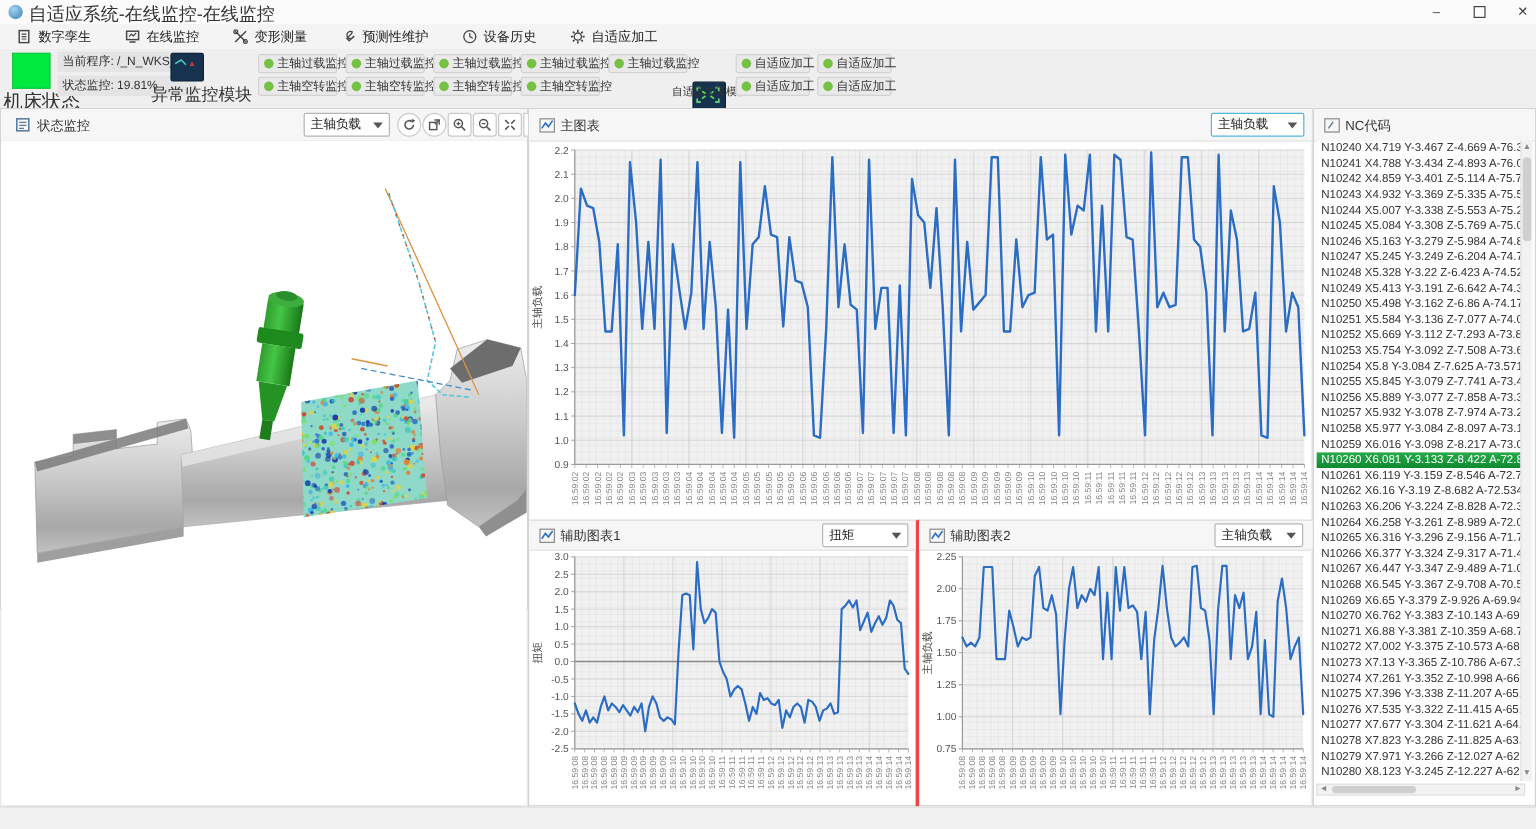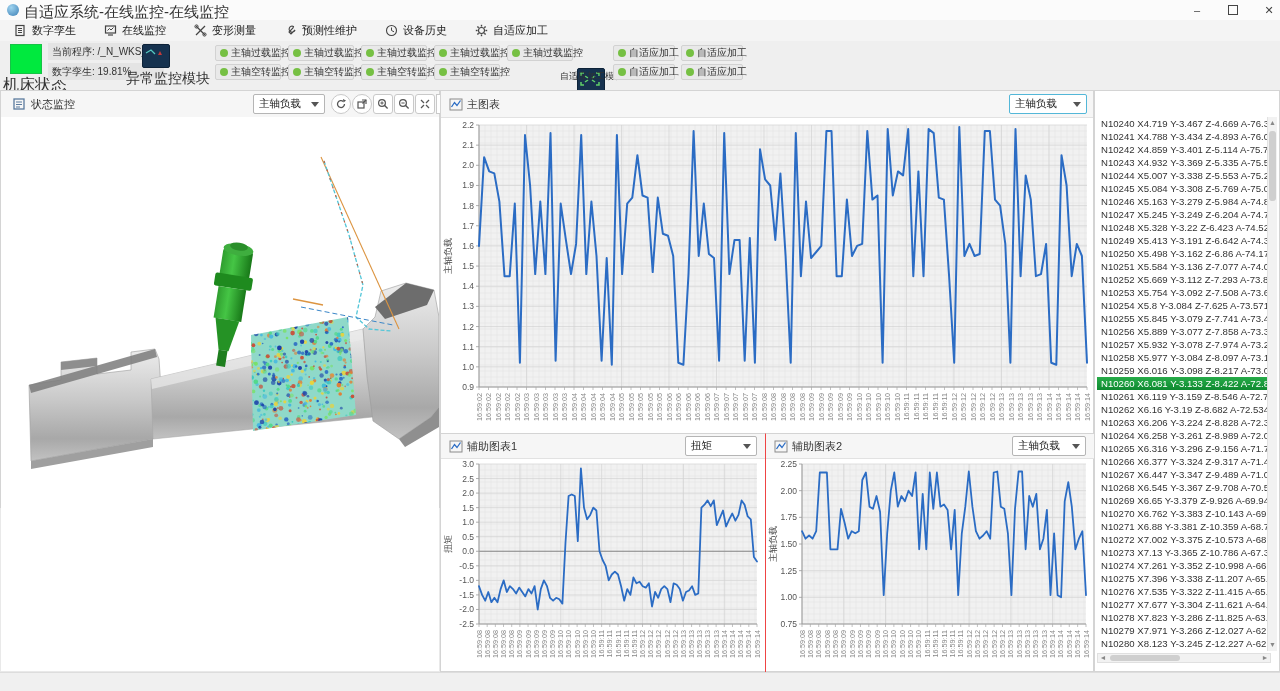--- a/index.html
+++ b/index.html
@@ -123,21 +123,21 @@
     <span>自适应加工</span>
   </div>
 </div>
 
 <div id="statusbar" class="abs">
   <div id="machine-state" class="abs"></div>
   <div class="abs tinylabel" style="left:3px;top:34px;">机床状态</div>
 
   <div id="prog-box" class="abs">
     <div class="row"><span>当前程序:</span> <span>/_N_WKS_DIR...</span></div>
-    <div class="row"><span>数字孪生:</span> <span>19.81%</span></div>
+    <div class="row"><span>状态监控:</span> <span>19.81%</span></div>
   </div>
 
   <div class="abs module-icon" style="left:142px;top:3px;">
     <svg width="24" height="20" viewBox="0 0 24 20">
         <polyline points="3,8 8,5 12,9" fill="none" stroke="#54c8c0" stroke-width="1.3"></polyline>
         <polygon points="15,10 19,10 17,6" fill="#c23a3a"></polygon>
       </svg>
   </div>
   <div class="abs tinylabel" style="left:126px;top:29px;font-size:14px;">异常监控模块</div>
 
@@ -1197,21 +1197,21 @@
       <text x="33" y="252.8461538461538" text-anchor="end" font-size="8.5" fill="#555">1.0</text>
       <line x1="38" y1="270" x2="646" y2="270" stroke="#d2d2d2" stroke-width="0.7"></line>
       <line x1="35" y1="270" x2="38" y2="270" stroke="#999" stroke-width="0.8"></line>
       <text x="33" y="273" text-anchor="end" font-size="8.5" fill="#555">0.9</text>
       <line x1="38" y1="8" x2="38" y2="270" stroke="#9a9a9a" stroke-width="1"></line>
       <line x1="38" y1="270" x2="646" y2="270" stroke="#9a9a9a" stroke-width="1"></line>
       <polyline points="38.0,128.9 43.1,40.2 48.2,54.4 53.3,56.4 58.4,84.6 63.5,159.2 68.7,159.2 73.8,86.6 78.9,245.8 84.0,18.1 89.1,68.5 94.2,157.1 99.3,84.6 104.4,157.1 109.5,16.1 114.6,243.8 119.7,86.6 124.9,122.9 130.0,157.1 135.1,126.9 140.2,18.1 145.3,157.1 150.4,84.6 155.5,139.0 160.6,243.8 165.7,141.0 170.8,247.8 175.9,18.1 181.1,157.1 186.2,86.6 191.3,80.6 196.4,38.2 201.5,78.5 206.6,80.6 211.7,155.1 216.8,80.6 221.9,116.8 227.0,118.8 232.2,139.0 237.3,245.8 242.4,247.8 247.5,157.1 252.6,14.0 257.7,139.0 262.8,86.6 267.9,137.0 273.0,141.0 278.1,243.8 283.2,16.1 288.4,157.1 293.5,122.9 298.6,122.9 303.7,243.8 308.8,120.9 313.9,245.8 319.0,32.2 324.1,62.4 329.2,68.5 334.3,122.9 339.4,56.4 344.6,139.0 349.7,245.8 354.8,16.1 359.9,159.2 365.0,84.6 370.1,141.0 375.2,135.0 380.3,128.9 385.4,14.0 390.5,14.0 395.6,159.2 400.8,159.2 405.9,82.6 411.0,139.0 416.1,128.9 421.2,126.9 426.3,14.0 431.4,82.6 436.5,78.5 441.6,245.8 446.7,12.0 451.8,78.5 457.0,54.4 462.1,58.4 467.2,12.0 472.3,159.2 477.4,54.4 482.5,159.2 487.6,12.0 492.7,16.1 497.8,80.6 502.9,82.6 508.1,159.2 513.2,245.8 518.3,10.0 523.4,139.0 528.5,126.9 533.6,139.0 538.7,137.0 543.8,14.0 548.9,14.0 554.0,82.6 559.1,88.6 564.3,126.9 569.4,245.8 574.5,12.0 579.6,159.2 584.7,58.4 589.8,82.6 594.9,159.2 600.0,157.1 605.1,126.9 610.2,245.8 615.3,247.8 620.5,38.2 625.6,68.5 630.7,159.2 635.8,126.9 640.9,139.0 646.0,245.8" fill="none" stroke="#2b6cc4" stroke-width="2" stroke-linejoin="round" stroke-linecap="round"></polyline>
       <text x="10" y="139" text-anchor="middle" font-size="9" fill="#444" transform="rotate(-90 10 139)">主轴负载</text>
     </svg>
 
-  <div class="abs" style="left:0;top:342px;width:325px;height:240px;border-top:1px solid #d4d4d4;border-right:1px solid #ef4444;box-sizing:border-box;">
+  <div class="abs" style="left:0;top:342px;width:325px;height:240px;border-top:1px solid #d4d4d4;border-right:3px solid #ef4444;box-sizing:border-box;">
     <div class="phead" style="height:24px;">
       <svg class="abs" style="left:8px;top:6px;" width="14" height="13" viewBox="0 0 14 13">
           <rect x="1" y="1" width="12" height="11" fill="none" stroke="#8a8a8a"></rect>
           <polyline points="2.5,9 5.5,4.5 8,7.5 11.5,2.5" fill="none" stroke="#2b6cc4" stroke-width="1.3"></polyline>
         </svg>
       <span class="pt" style="left:26px;top:5px;">辅助图表1</span>
       <div class="dd" style="left:244px;top:2px;width:72px;">
         <span>扭矩</span>
           <span class="caret"></span>
       </div>
@@ -1598,20 +1598,27 @@
         <text x="31" y="169" text-anchor="end" font-size="8.5" fill="#555">0.75</text>
         <line x1="36" y1="6" x2="36" y2="166" stroke="#9a9a9a" stroke-width="1"></line>
         <line x1="36" y1="166" x2="320" y2="166" stroke="#9a9a9a" stroke-width="1"></line>
         <polyline points="36.0,73.2 39.5,80.7 43.1,77.5 46.6,80.7 50.2,73.2 53.8,14.5 57.3,14.5 60.9,14.5 64.4,91.3 68.0,91.3 71.5,91.3 75.0,50.8 78.6,64.7 82.2,80.7 85.7,73.2 89.3,75.3 92.8,73.2 96.3,22.0 99.9,14.5 103.5,48.7 107.0,50.8 110.5,38.0 114.1,54.0 117.7,137.2 121.2,75.3 124.8,32.7 128.3,14.5 131.8,48.7 135.4,38.0 138.9,43.3 142.5,32.7 146.1,38.0 149.6,14.5 153.2,91.3 156.7,35.9 160.3,91.3 163.8,14.5 167.3,50.8 170.9,14.5 174.4,48.7 178.0,46.5 181.6,51.9 185.1,91.3 188.7,51.9 192.2,137.2 195.8,75.3 199.3,48.7 202.8,13.5 206.4,48.7 209.9,73.2 213.5,80.7 217.1,77.5 220.6,73.2 224.2,80.7 227.7,14.5 231.3,13.5 234.8,48.7 238.3,50.8 241.9,75.3 245.4,137.2 249.0,50.8 252.6,13.5 256.1,13.5 259.6,91.3 263.2,38.0 266.8,48.7 270.3,35.9 273.9,91.3 277.4,80.7 280.9,51.9 284.5,137.2 288.1,75.3 291.6,137.2 295.1,139.3 298.7,43.3 302.3,24.1 305.8,48.7 309.4,91.3 312.9,80.7 316.4,73.2 320.0,137.2" fill="none" stroke="#2b6cc4" stroke-width="1.8" stroke-linejoin="round" stroke-linecap="round"></polyline>
         <text x="10" y="86" text-anchor="middle" font-size="9" fill="#444" transform="rotate(-90 10 86)">主轴负载</text>
       </svg>
   </div>
 </div>
 
 <div class="abs panel" style="left:1094px;top:90px;width:186px;height:582px;">
+  <div class="phead">
+    <svg class="abs" style="left:8px;top:7px;" width="14" height="13" viewBox="0 0 14 13">
+        <rect x="1" y="1" width="12" height="11" fill="none" stroke="#8a8a8a"></rect>
+        <line x1="4" y1="9" x2="8" y2="3.5" stroke="#5b7a9d" stroke-width="1.2"></line>
+      </svg>
+    <span class="pt" style="left:26px;">NC代码</span>
+  </div>
   <div id="nc-list">
       <div class="nc-line">N10240 X4.719 Y-3.467 Z-4.669 A-76.396</div>
       <div class="nc-line">N10241 X4.788 Y-3.434 Z-4.893 A-76.062</div>
       <div class="nc-line">N10242 X4.859 Y-3.401 Z-5.114 A-75.775</div>
       <div class="nc-line">N10243 X4.932 Y-3.369 Z-5.335 A-75.523</div>
       <div class="nc-line">N10244 X5.007 Y-3.338 Z-5.553 A-75.297</div>
       <div class="nc-line">N10245 X5.084 Y-3.308 Z-5.769 A-75.088</div>
       <div class="nc-line">N10246 X5.163 Y-3.279 Z-5.984 A-74.892</div>
       <div class="nc-line">N10247 X5.245 Y-3.249 Z-6.204 A-74.701</div>
       <div class="nc-line">N10248 X5.328 Y-3.22 Z-6.423 A-74.52 C</div>

